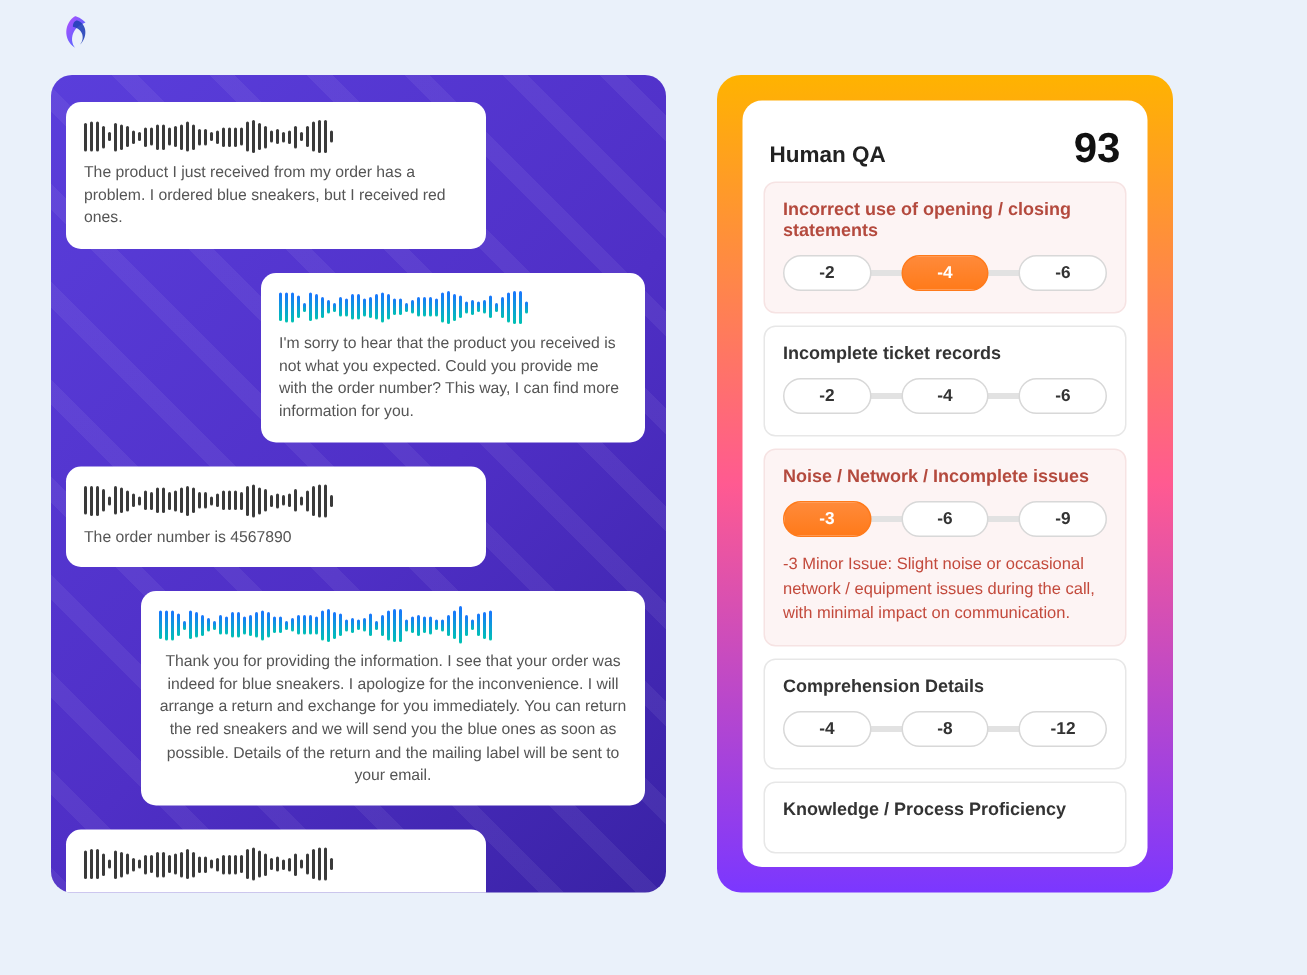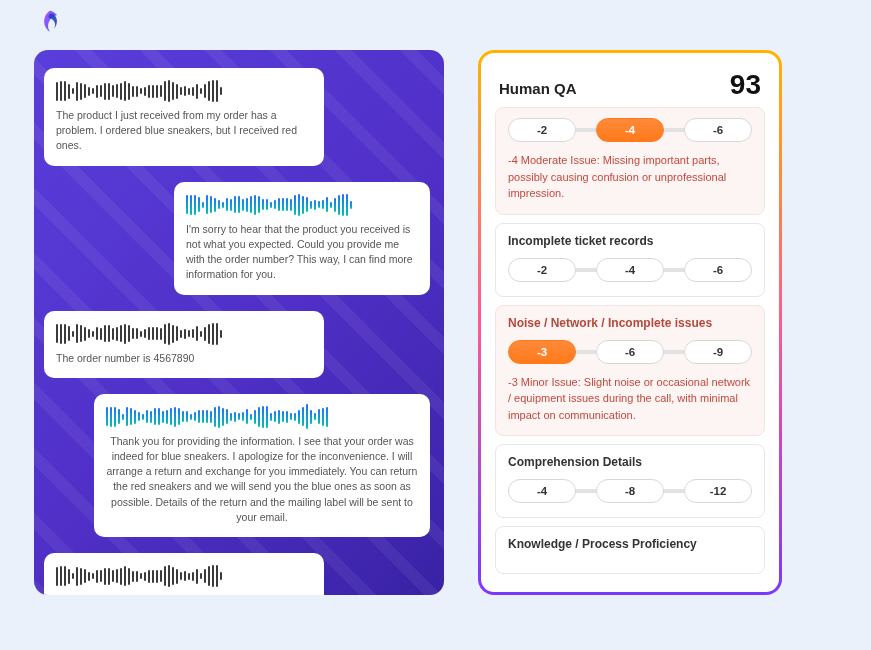--- a/index.html
+++ b/index.html
@@ -68,21 +68,21 @@
     font-size: 10.5px;
     color: #555;
     line-height: 1.45;
   }
 
   
   .qa-wrap {
     width: 304px;
     height: 545px;
     border-radius: 16px;
-    padding: 3px;
+    padding: 17px;
     background: linear-gradient(180deg, #ffb300 0%, #ff5a91 50%, #7b37ff 100%);
   }
   .qa-inner {
     background: #fff;
     border-radius: 13px;
     height: 100%;
     padding: 16px 14px 0 14px;
     overflow: hidden;
     display: flex;
     flex-direction: column;
@@ -425,28 +425,28 @@
     </div>
 
   <div class="qa-wrap">
     <div class="qa-inner">
       <div class="qa-header">
         <span class="qa-title">Human QA</span>
         <span class="qa-score">93</span>
       </div>
       <div id="qa-metrics">
           <div class="metric flag">
+            <div class="metric-title">Incorrect use of opening / closing statements</div>
             <div class="options-row">
               <div class="opt">-2</div>
               <div class="connector"></div>
               <div class="opt sel">-4</div>
               <div class="connector"></div>
               <div class="opt">-6</div>
             </div>
-            <div class="metric-note">-4  Moderate Issue:  Missing important parts, possibly causing confusion or unprofessional impression.</div>
           </div>
           <div class="metric">
             <div class="metric-title">Incomplete ticket records</div>
             <div class="options-row">
               <div class="opt">-2</div>
               <div class="connector"></div>
               <div class="opt">-4</div>
               <div class="connector"></div>
               <div class="opt">-6</div>
             </div>

